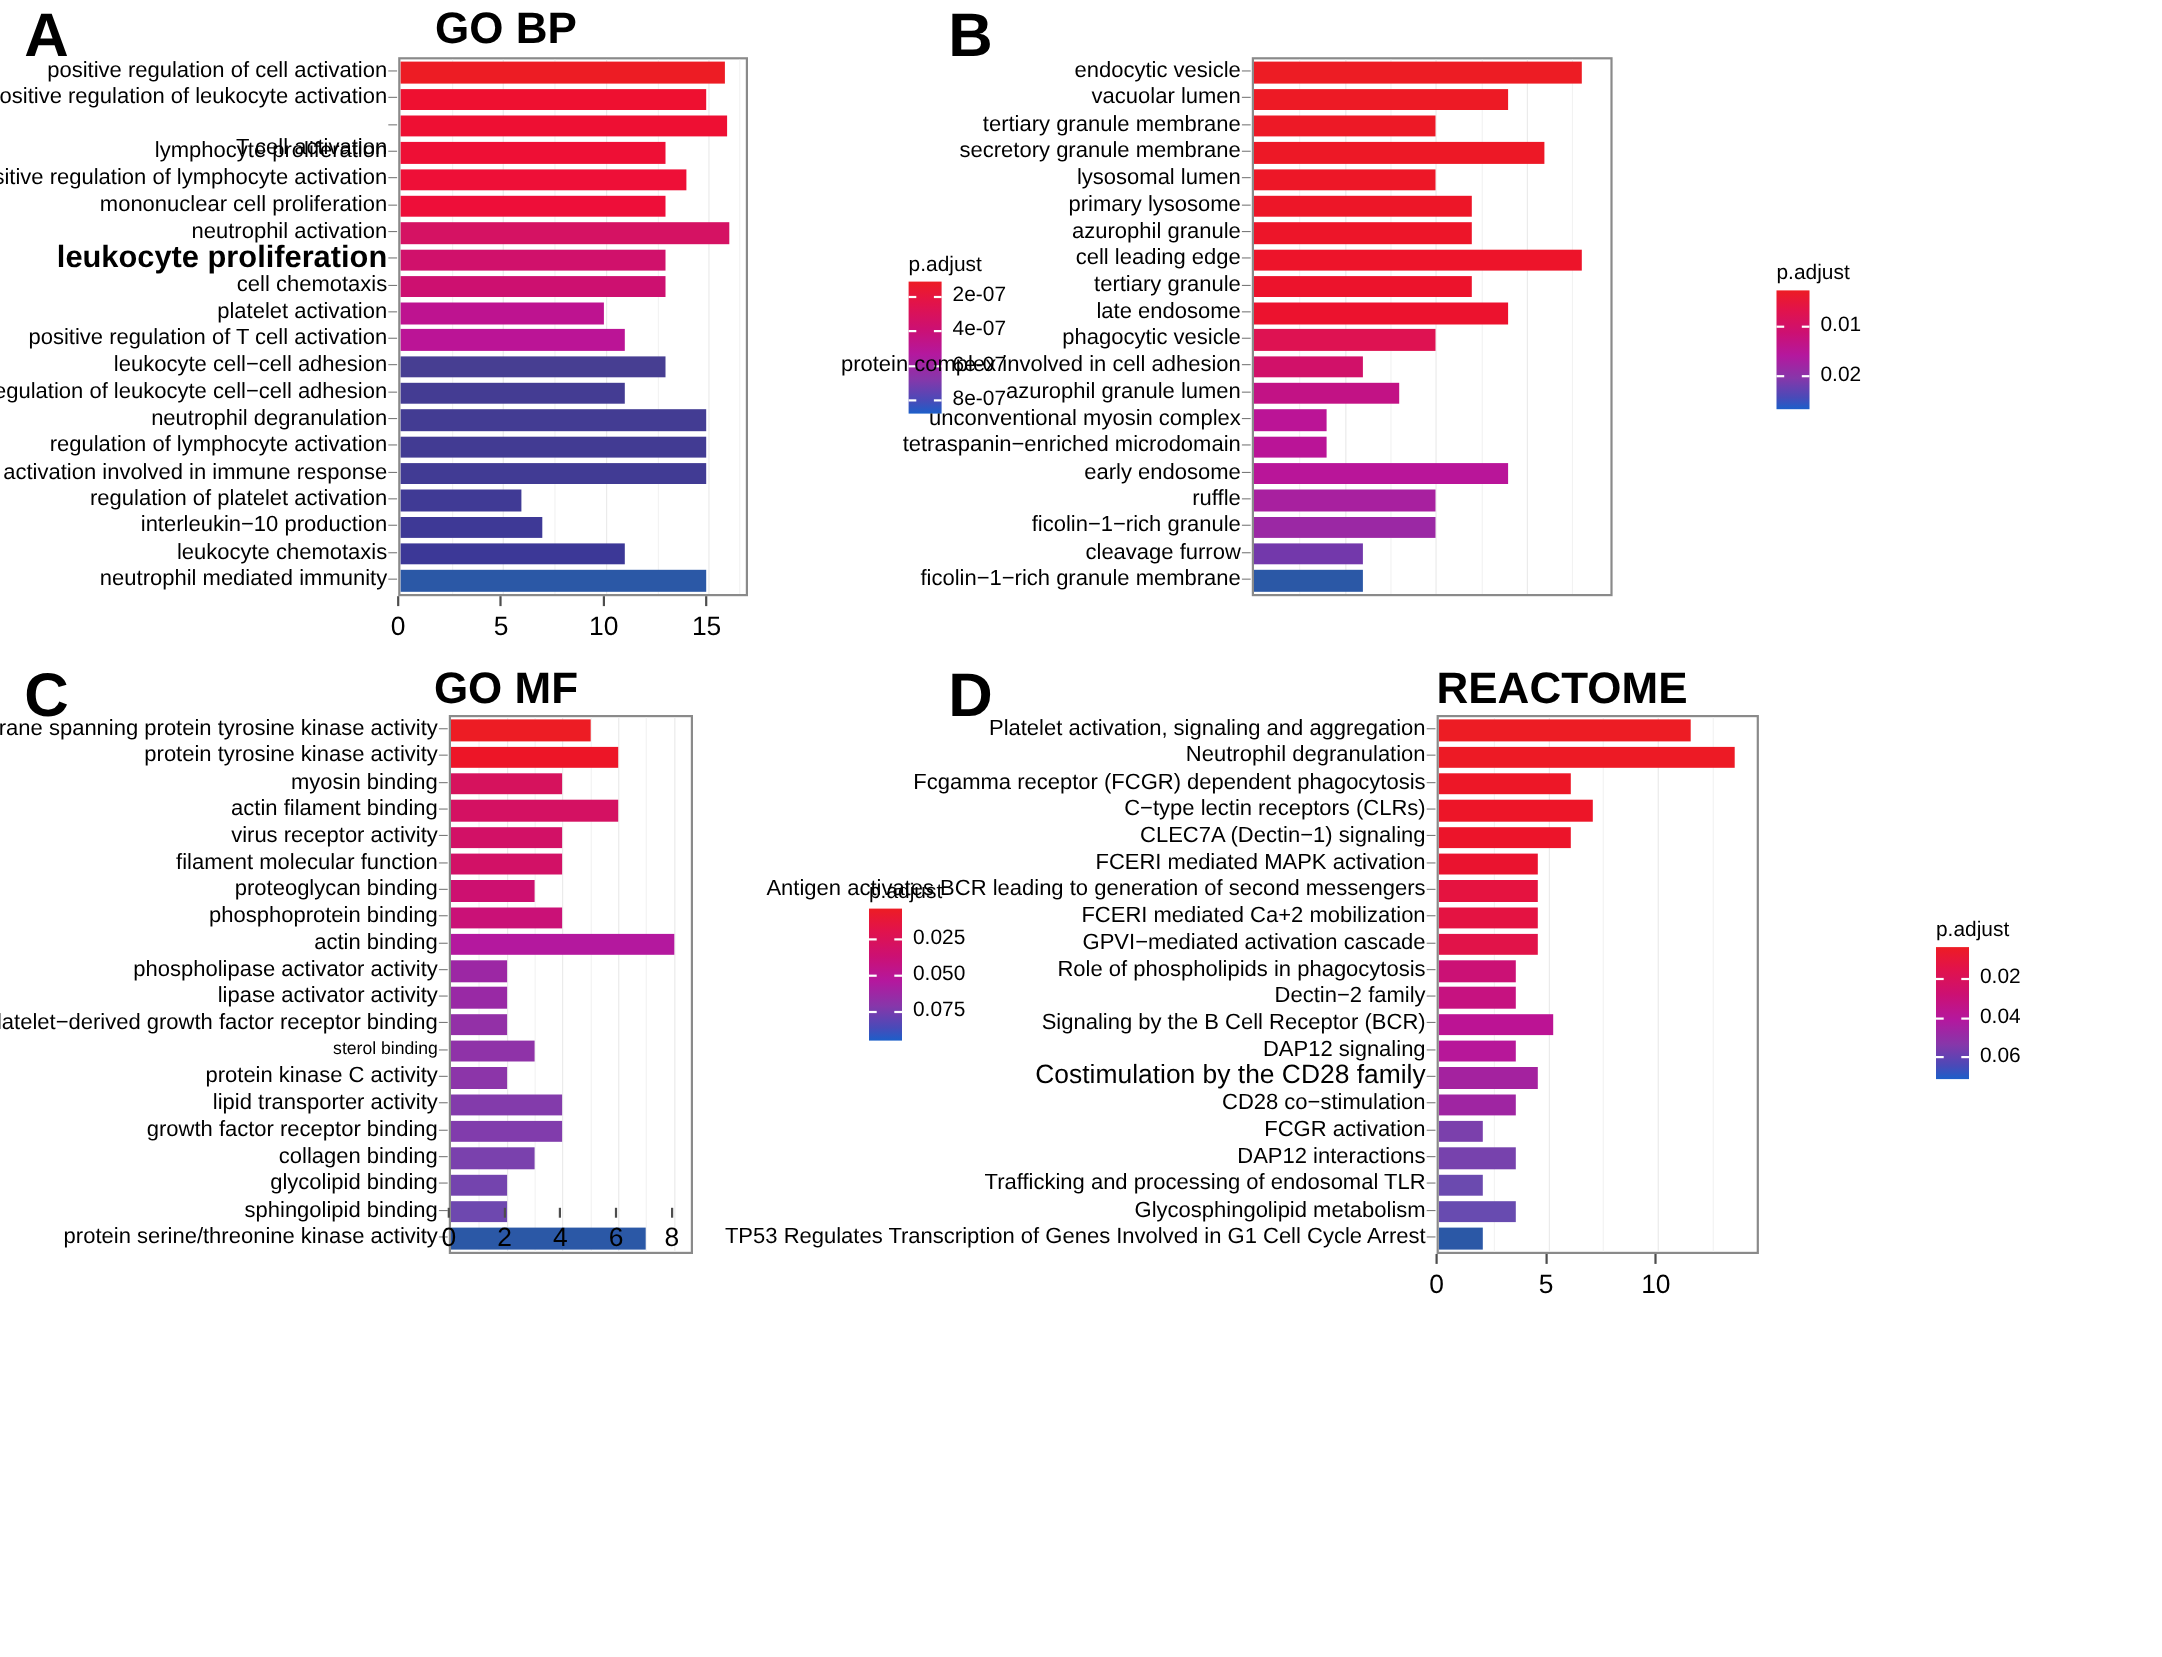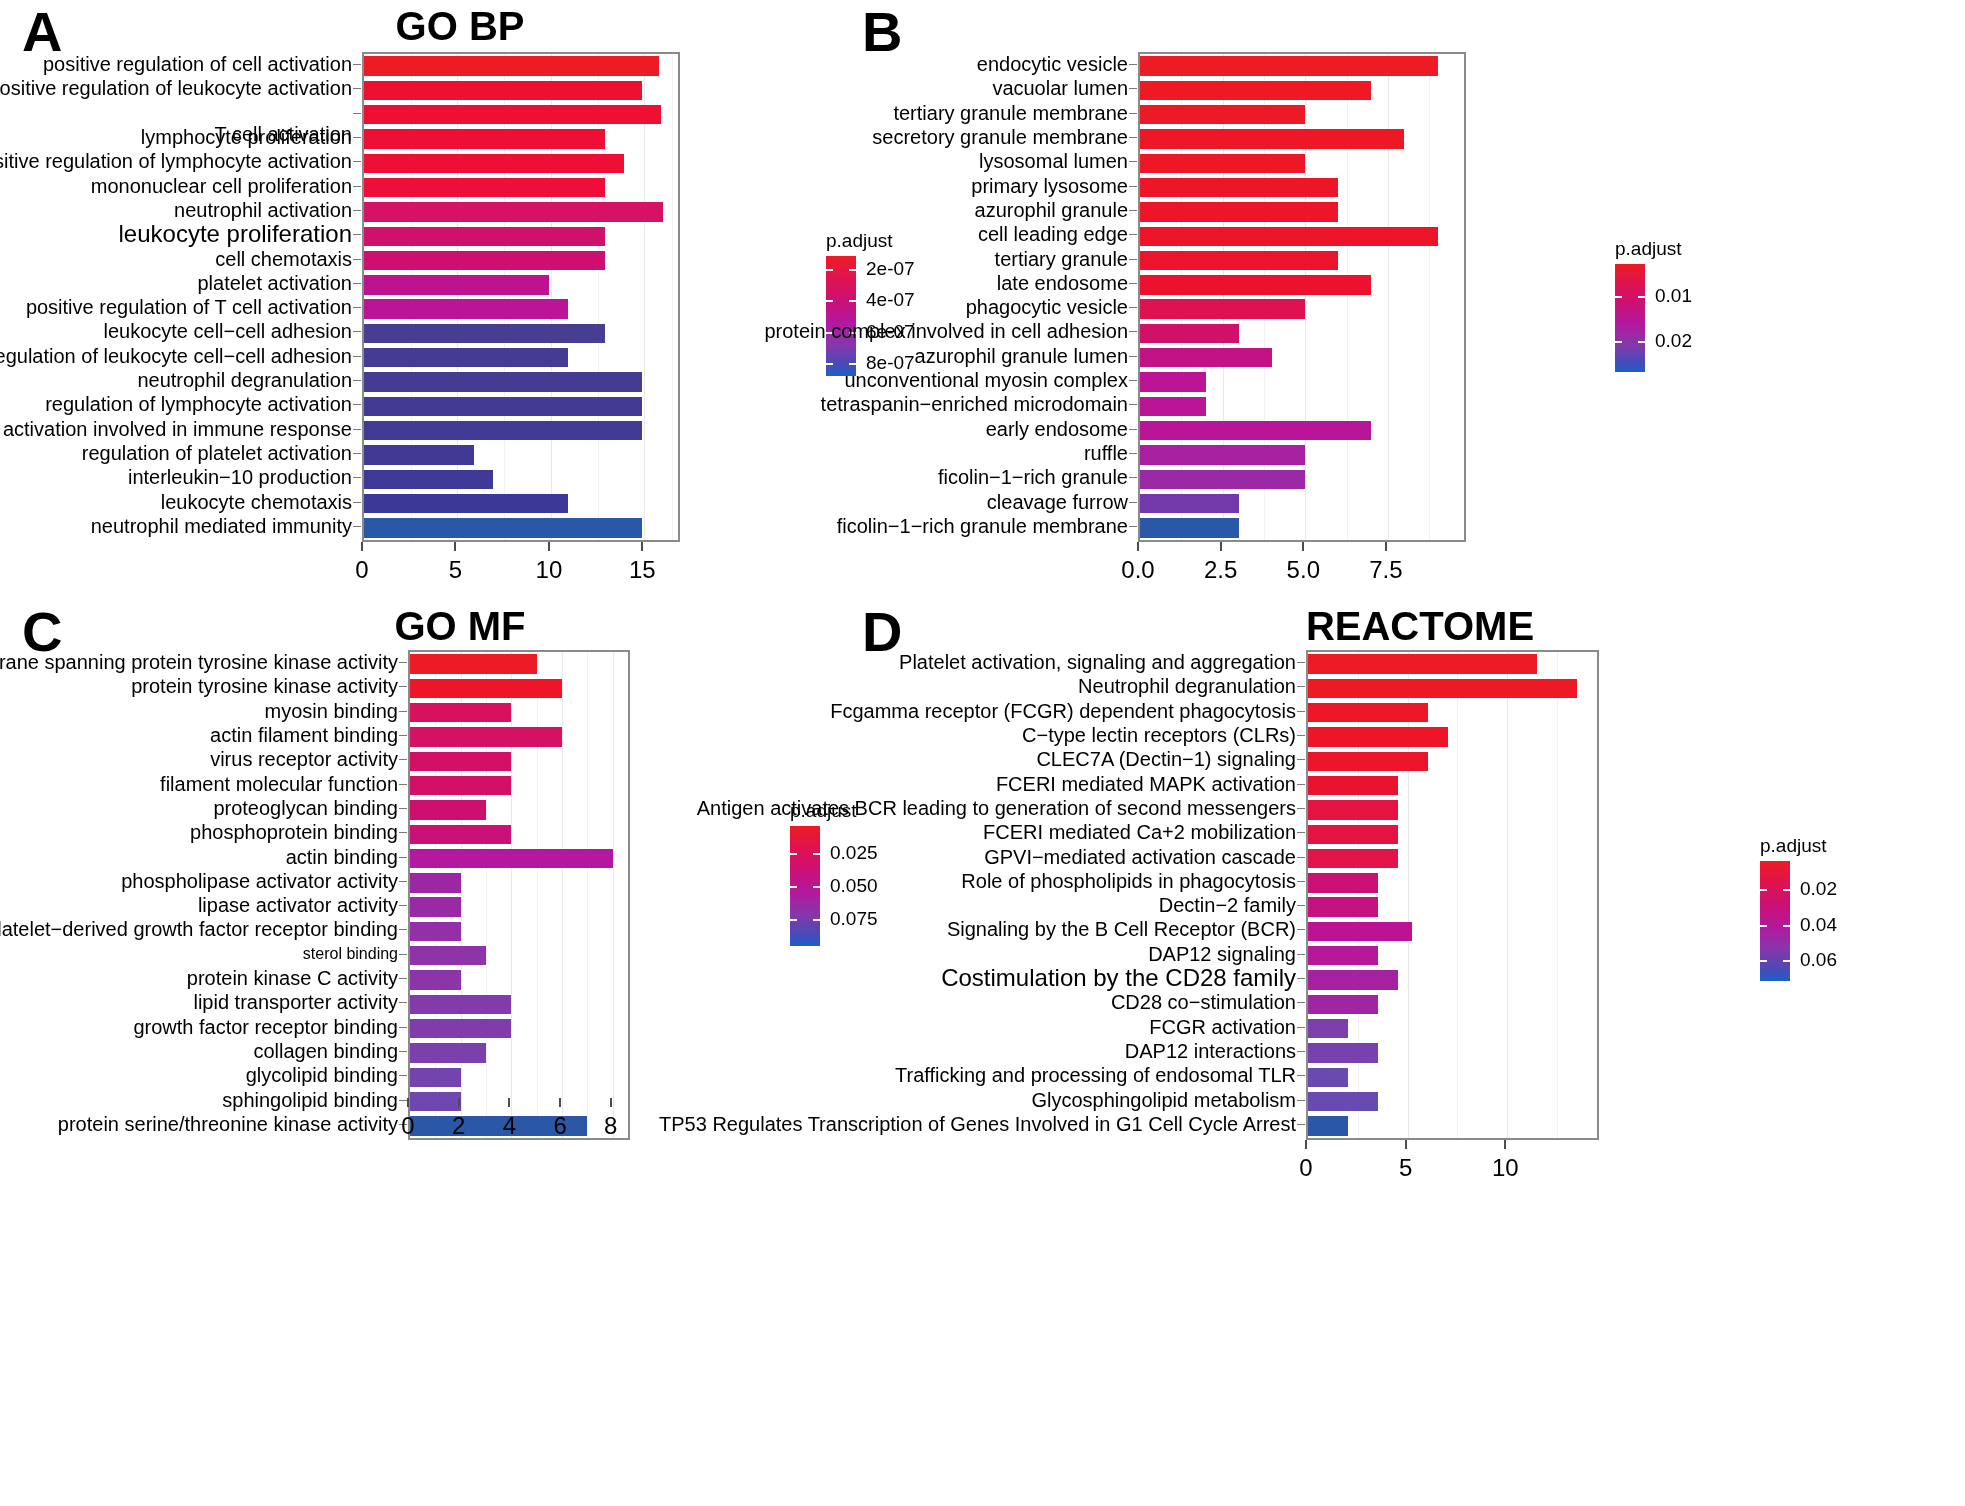--- a/index.html
+++ b/index.html
@@ -154,21 +154,21 @@
         <div class="cat-label" style="top: 60.75px; font-size: 20px; margin-top: 21px;">T cell activation</div>
         <div class="tick-mark" style="top: 60.75px; right: -9px; background: rgb(122, 122, 122);"></div>
         <div class="cat-label" style="top: 85.05px; font-size: 20px;">lymphocyte proliferation</div>
         <div class="tick-mark" style="top: 85.05px; right: -9px; background: rgb(122, 122, 122);"></div>
         <div class="cat-label" style="top: 109.35px; font-size: 20px;">positive regulation of lymphocyte activation</div>
         <div class="tick-mark" style="top: 109.35px; right: -9px; background: rgb(122, 122, 122);"></div>
         <div class="cat-label" style="top: 133.65px; font-size: 20px;">mononuclear cell proliferation</div>
         <div class="tick-mark" style="top: 133.65px; right: -9px; background: rgb(122, 122, 122);"></div>
         <div class="cat-label" style="top: 157.95px; font-size: 20px;">neutrophil activation</div>
         <div class="tick-mark" style="top: 157.95px; right: -9px; background: rgb(122, 122, 122);"></div>
-        <div class="cat-label" style="top: 182.25px; font-size: 24px;">leukocyte proliferation</div>
+        <div class="cat-label" style="top: 182.25px; font-size: 28px; font-weight: bold;">leukocyte proliferation</div>
         <div class="tick-mark" style="top: 182.25px; right: -9px; background: rgb(122, 122, 122);"></div>
         <div class="cat-label" style="top: 206.55px; font-size: 20px;">cell chemotaxis</div>
         <div class="tick-mark" style="top: 206.55px; right: -9px; background: rgb(122, 122, 122);"></div>
         <div class="cat-label" style="top: 230.85px; font-size: 20px;">platelet activation</div>
         <div class="tick-mark" style="top: 230.85px; right: -9px; background: rgb(122, 122, 122);"></div>
         <div class="cat-label" style="top: 255.15px; font-size: 20px;">positive regulation of T cell activation</div>
         <div class="tick-mark" style="top: 255.15px; right: -9px; background: rgb(122, 122, 122);"></div>
         <div class="cat-label" style="top: 279.45px; font-size: 20px;">leukocyte cell−cell adhesion</div>
         <div class="tick-mark" style="top: 279.45px; right: -9px; background: rgb(122, 122, 122);"></div>
         <div class="cat-label" style="top: 303.75px; font-size: 20px;">positive regulation of leukocyte cell−cell adhesion</div>
@@ -390,30 +390,20 @@
         </div>
         <div class="row" style="top: 415.53px; height: 19.44px;">
           <div class="bar" style="width: 165.306px; background: rgb(155, 40, 164);"></div>
         </div>
         <div class="row" style="top: 439.83px; height: 19.44px;">
           <div class="bar" style="width: 99.1837px; background: rgb(115, 56, 171);"></div>
         </div>
         <div class="row" style="top: 464.13px; height: 19.44px;">
           <div class="bar" style="width: 99.1837px; background: rgb(43, 88, 166);"></div>
         </div>
-      </div>
-    <div class="axis-ticks" id="axisB" style="left:178px;top:542px;width:328px;height:40px;">
-        <div class="axis-tick" style="left: -1px;"></div>
-        <div class="axis-tick-label" style="left: 0px; top: 14px;">0.0</div>
-        <div class="axis-tick" style="left: 81.6531px;"></div>
-        <div class="axis-tick-label" style="left: 82.6531px; top: 14px;">2.5</div>
-        <div class="axis-tick" style="left: 164.306px;"></div>
-        <div class="axis-tick-label" style="left: 165.306px; top: 14px;">5.0</div>
-        <div class="axis-tick" style="left: 246.959px;"></div>
-        <div class="axis-tick-label" style="left: 247.959px; top: 14px;">7.5</div>
       </div>
     <div class="legend" id="legendB" style="left:655px;top:238px;width:130px;height:130px;">
         <div class="legend-title">p.adjust</div>
         <div class="legend-bar" style="left: 0px; top: 26px; width: 30px; height: 108px; background: linear-gradient(rgb(237, 28, 36) 0%, rgb(226, 19, 74) 16%, rgb(204, 16, 115) 36%, rgb(180, 24, 158) 55%, rgb(134, 55, 170) 74%, rgb(74, 74, 184) 90%, rgb(28, 95, 201) 100%);"></div>
         <div class="legend-tick" style="left: 0px; top: 57.5px;"></div>
         <div class="legend-tick-r" style="left: 23px; top: 57.5px;"></div>
         <div class="legend-label" style="left: 40px; top: 57.5px;">0.01</div>
         <div class="legend-tick" style="left: 0px; top: 102.5px;"></div>
         <div class="legend-tick-r" style="left: 23px; top: 102.5px;"></div>
         <div class="legend-label" style="left: 40px; top: 102.5px;">0.02</div>

